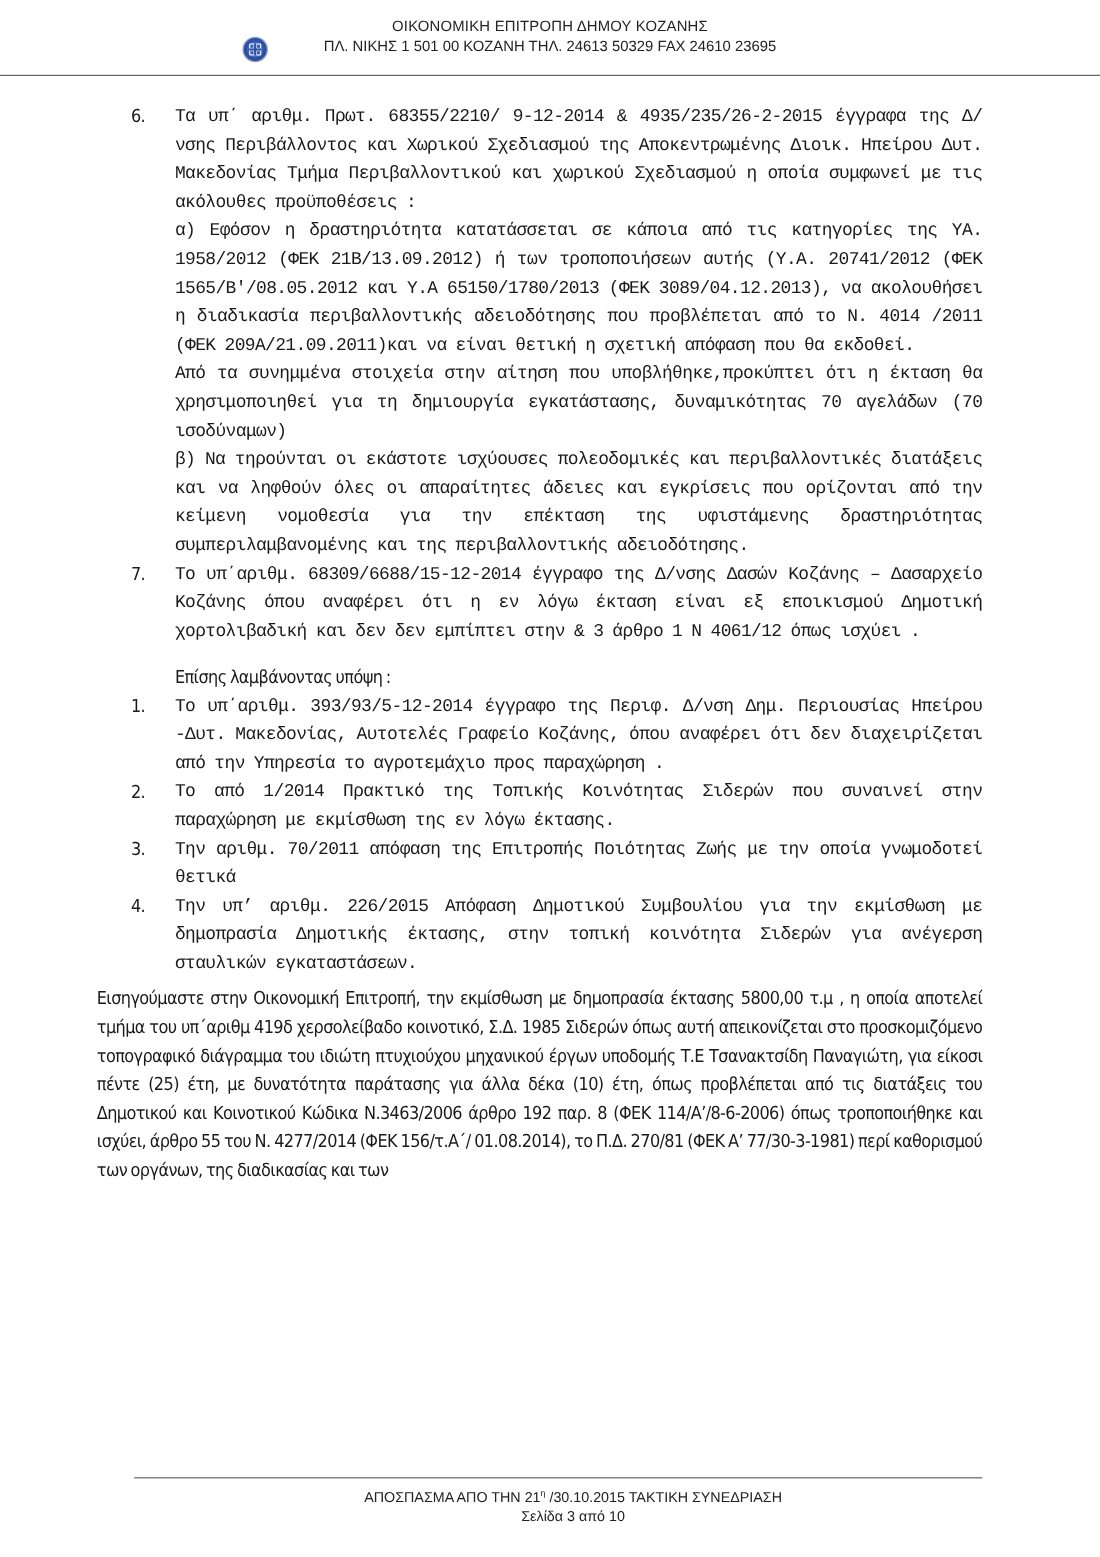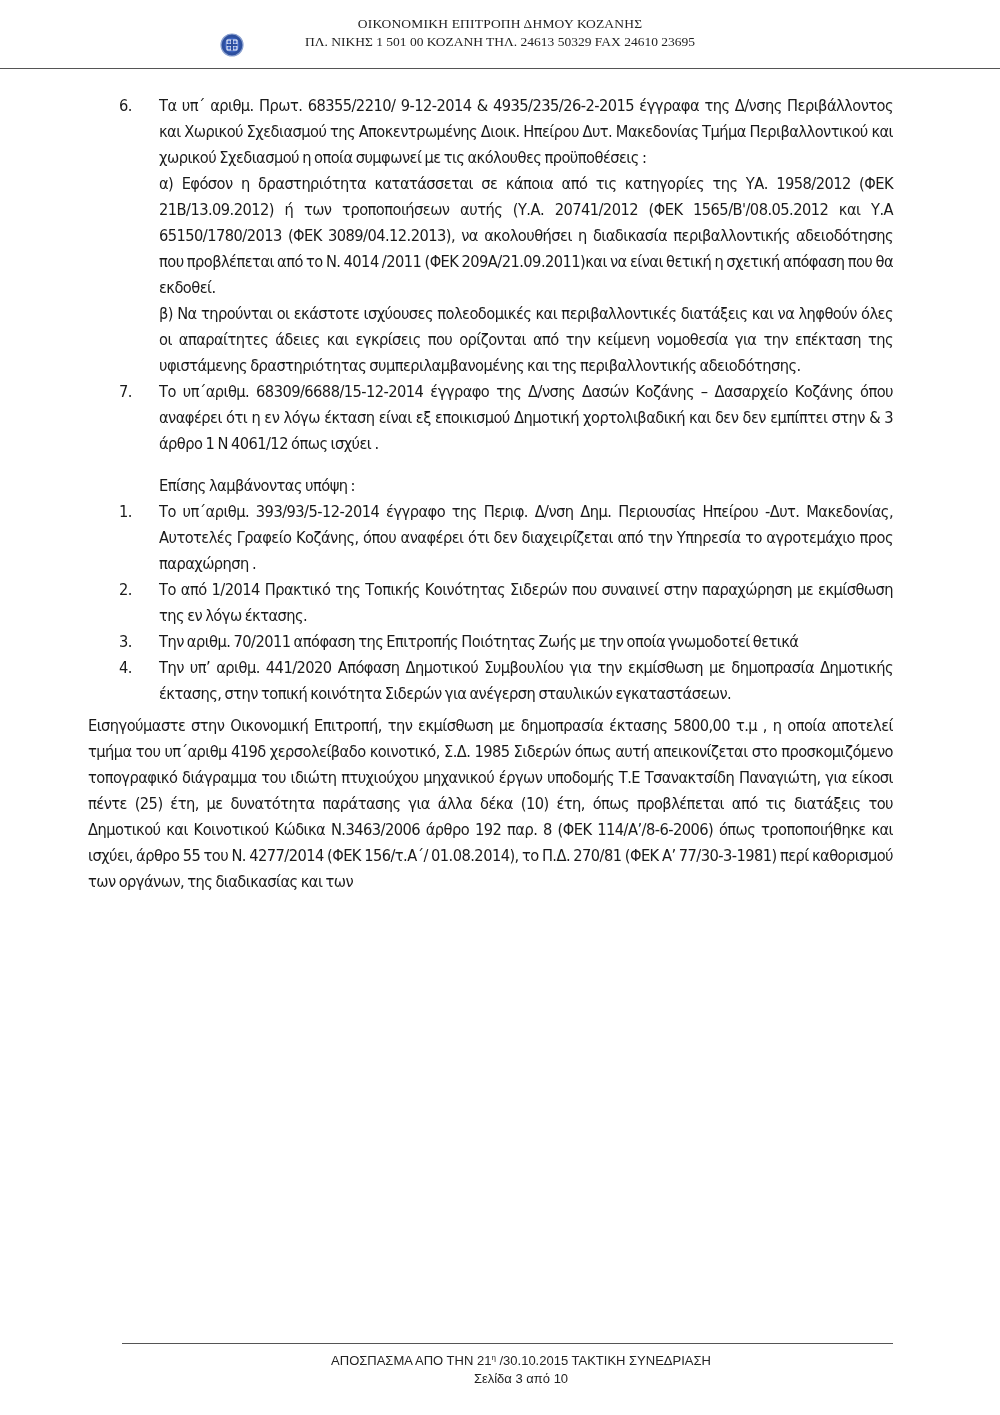--- a/index.html
+++ b/index.html
@@ -1,29 +1,29 @@
 <!DOCTYPE html>
 <html><head>
 <meta charset="utf-8">
 <style>
   html, body { margin:0; padding:0; background:#fff; }
   body { width:1000px; height:1415px; position:relative; overflow:hidden;
          font-family:"DejaVu Sans Condensed","DejaVu Sans", sans-serif; color:#1a1a1a; }
   .header { position:absolute; left:0; top:15px; width:1000px; text-align:center;
-            font-family:Liberation Serif, serif; font-size:13.5px; line-height:18px; color:#222; }
+            font-family:Liberation Sans, sans-serif; font-size:13.5px; line-height:18px; color:#222; }
   .header .line1 { letter-spacing:0.2px; }
   .emblem { position:absolute; left:220px; top:33px; width:24px; height:24px; }
   .hr-top { position:absolute; left:0; right:0; top:68px; border-top:1px solid #555; }
   .content { position:absolute; left:88px; top:93px; width:805px;
              font-size:16.3px; line-height:26px; text-align:justify; letter-spacing:-0.55px; word-spacing:-1px; }
   .content p { margin:0; }
   .ind { padding-left:71px; }
   .item { display:flex; }
   .item .num { width:40px; flex:none; padding-left:31px; }
-  .item .txt { flex:1; }
+  .item .txt { flex:1;font-family:Liberation Mono, monospace; }
   .gap { height:16px; }
   .hr-bot { position:absolute; left:122px; right:107px; top:1343px; border-top:1px solid #555; }
   .footer { position:absolute; left:0; width:1000px; top:1349px; text-align:center;
             font-family:"Liberation Sans Narrow","Liberation Sans", sans-serif; font-size:13px; line-height:18px; color:#222;padding-left:21px; }
   sup { font-size:8px; }
 </style>
 </head>
 <body>
 
 <div class="emblem">
@@ -46,20 +46,21 @@
 </div>
 <div class="hr-top"></div>
 
 <div class="content">
 
   <div class="item">
     <span class="num">6.</span>
     <div class="txt">
       <p>Τα υπ΄ αριθμ. Πρωτ.  68355/2210/ 9-12-2014  &amp; 4935/235/26-2-2015 έγγραφα της Δ/νσης Περιβάλλοντος και Χωρικού Σχεδιασμού της Αποκεντρωμένης Διοικ. Ηπείρου Δυτ. Μακεδονίας Τμήμα Περιβαλλοντικού και χωρικού Σχεδιασμού η οποία συμφωνεί  με τις ακόλουθες προϋποθέσεις :</p>
       <p>α) Εφόσον η δραστηριότητα κατατάσσεται σε κάποια από τις κατηγορίες της ΥΑ. 1958/2012 (ΦΕΚ 21Β/13.09.2012) ή των τροποποιήσεων αυτής (Υ.Α. 20741/2012 (ΦΕΚ 1565/Β'/08.05.2012  και  Υ.Α  65150/1780/2013  (ΦΕΚ  3089/04.12.2013),  να ακολουθήσει η διαδικασία περιβαλλοντικής αδειοδότησης που προβλέπεται από το Ν. 4014  /2011 (ΦΕΚ 209Α/21.09.2011)και να είναι θετική η σχετική απόφαση που θα εκδοθεί.</p>
+      <p>Από τα συνημμένα στοιχεία στην αίτηση που υποβλήθηκε,προκύπτει ότι η έκταση θα χρησιμοποιηθεί για τη δημιουργία εγκατάστασης, δυναμικότητας 70 αγελάδων (70 ισοδύναμων)</p>
       <p>β) Να τηρούνται οι εκάστοτε ισχύουσες πολεοδομικές και περιβαλλοντικές διατάξεις και να ληφθούν όλες οι απαραίτητες άδειες και εγκρίσεις που ορίζονται από την κείμενη νομοθεσία για την επέκταση της υφιστάμενης δραστηριότητας συμπεριλαμβανομένης και της περιβαλλοντικής αδειοδότησης.</p>
     </div>
   </div>
   <div class="item">
     <span class="num">7.</span>
     <p class="txt">Το υπ΄αριθμ. 68309/6688/15-12-2014 έγγραφο της Δ/νσης Δασών Κοζάνης – Δασαρχείο Κοζάνης όπου αναφέρει ότι η εν λόγω έκταση είναι εξ εποικισμού Δημοτική χορτολιβαδική και δεν δεν εμπίπτει στην &amp; 3 άρθρο 1 Ν 4061/12 όπως ισχύει .</p>
   </div>
 
   <div class="gap"></div>
   <p class="ind">Επίσης λαμβάνοντας υπόψη :</p>
@@ -71,21 +72,21 @@
   <div class="item">
     <span class="num">2.</span>
     <p class="txt">Το από 1/2014 Πρακτικό της Τοπικής Κοινότητας Σιδερών που συναινεί στην παραχώρηση με εκμίσθωση  της εν λόγω έκτασης.</p>
   </div>
   <div class="item">
     <span class="num">3.</span>
     <p class="txt">Την αριθμ. 70/2011 απόφαση της Επιτροπής Ποιότητας Ζωής με την οποία γνωμοδοτεί θετικά</p>
   </div>
   <div class="item">
     <span class="num">4.</span>
-    <p class="txt">Την υπ’ αριθμ. 441/2020 Απόφαση Δημοτικού Συμβουλίου για την εκμίσθωση με δημοπρασία Δημοτικής έκτασης, στην τοπική κοινότητα Σιδερών για ανέγερση σταυλικών εγκαταστάσεων.</p>
+    <p class="txt">Την υπ’ αριθμ. 226/2015 Απόφαση Δημοτικού Συμβουλίου για την εκμίσθωση με δημοπρασία Δημοτικής έκτασης, στην τοπική κοινότητα Σιδερών για ανέγερση σταυλικών εγκαταστάσεων.</p>
   </div>
 
   <div style="height:6px"></div>
   <p>Εισηγούμαστε στην Οικονομική Επιτροπή, την εκμίσθωση με δημοπρασία έκτασης 5800,00 τ.μ , η οποία αποτελεί τμήμα του υπ΄αριθμ  419δ χερσολείβαδο κοινοτικό, Σ.Δ. 1985 Σιδερών   όπως αυτή απεικονίζεται στο προσκομιζόμενο τοπογραφικό διάγραμμα του ιδιώτη πτυχιούχου μηχανικού έργων υποδομής Τ.Ε Τσανακτσίδη Παναγιώτη, για είκοσι πέντε (25) έτη, με δυνατότητα παράτασης για άλλα δέκα (10) έτη, όπως προβλέπεται από τις διατάξεις του Δημοτικού και Κοινοτικού Κώδικα Ν.3463/2006 άρθρο 192 παρ. 8 (ΦΕΚ 114/Α’/8-6-2006) όπως τροποποιήθηκε και ισχύει, άρθρο 55 του Ν. 4277/2014 (ΦΕΚ 156/τ.Α΄/ 01.08.2014), το Π.Δ. 270/81 (ΦΕΚ Α’ 77/30-3-1981) περί καθορισμού των οργάνων, της διαδικασίας και των</p>
 </div>
 
 <div class="hr-bot"></div>
 <div class="footer">
   <div><span>ΑΠΟΣΠΑΣΜΑ ΑΠΟ ΤΗΝ 21</span><sup>η</sup><span> /30.10.2015  ΤΑΚΤΙΚΗ ΣΥΝΕΔΡΙΑΣΗ</span></div>
   <div>Σελίδα 3 από 10</div>

